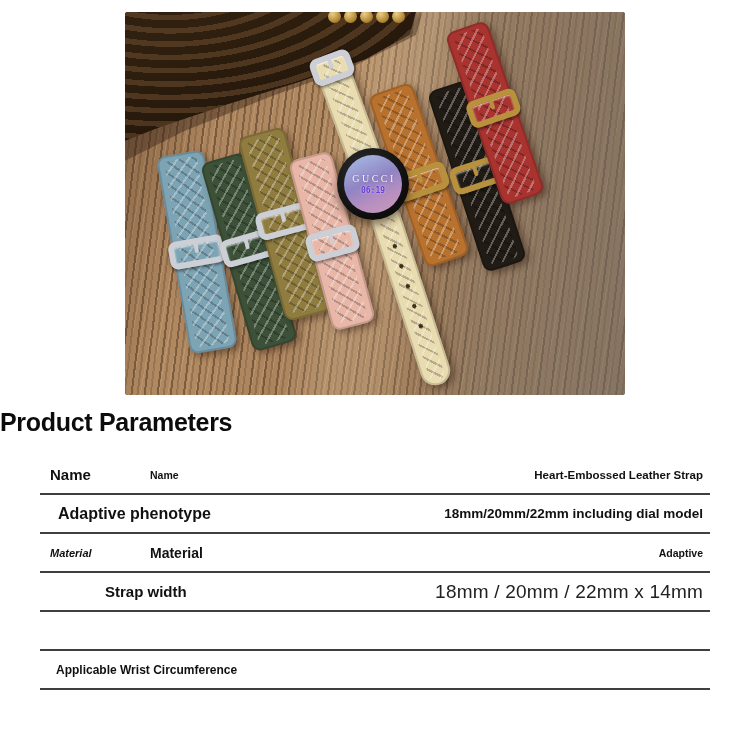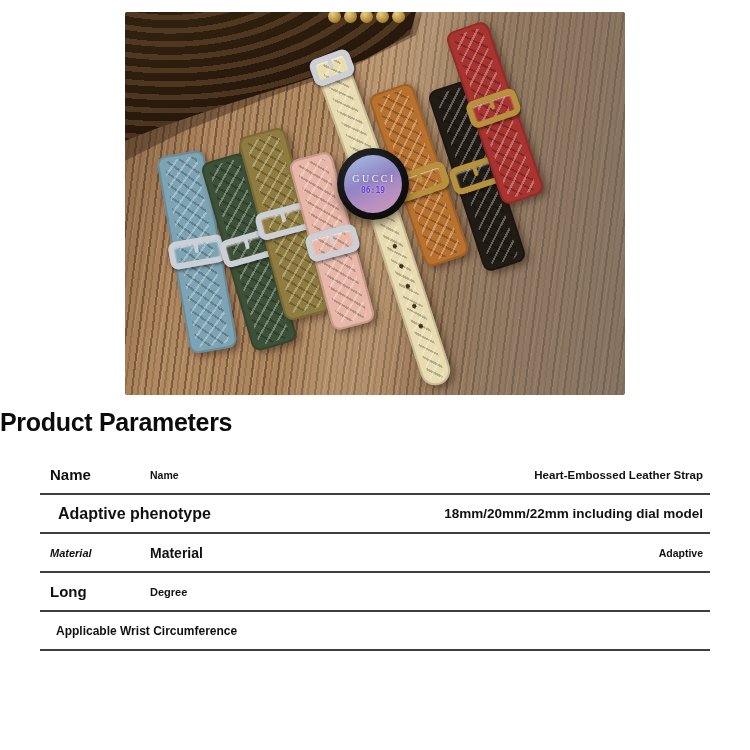--- a/index.html
+++ b/index.html
@@ -189,25 +189,28 @@
       </div>
     <div class="val">18mm/20mm/22mm including dial model</div>
   </div>
   <div class="row r3">
     <div class="lbl">
         <span class="l1">Material</span>
         <span class="l2">Material</span>
       </div>
     <div class="val">Adaptive</div>
   </div>
+  <div class="row r5">
+    <div class="lbl">
+        <span class="l1">Strap width</span>
+        <span class="l2"></span>
+      </div>
+    <div class="val">18mm / 20mm / 22mm x 14mm</div>
+  </div>
   <div class="row r6">
-    <div class="lbl">
-        <span class="l1">Long</span>
-        <span class="l2">Degree</span>
-      </div>
   </div>
   <div class="row r7">
     <div class="lbl">
         <span class="l1">Applicable Wrist Circumference</span>
         <span class="l2"></span>
       </div>
   </div>
 </div>
 
 </body></html>

